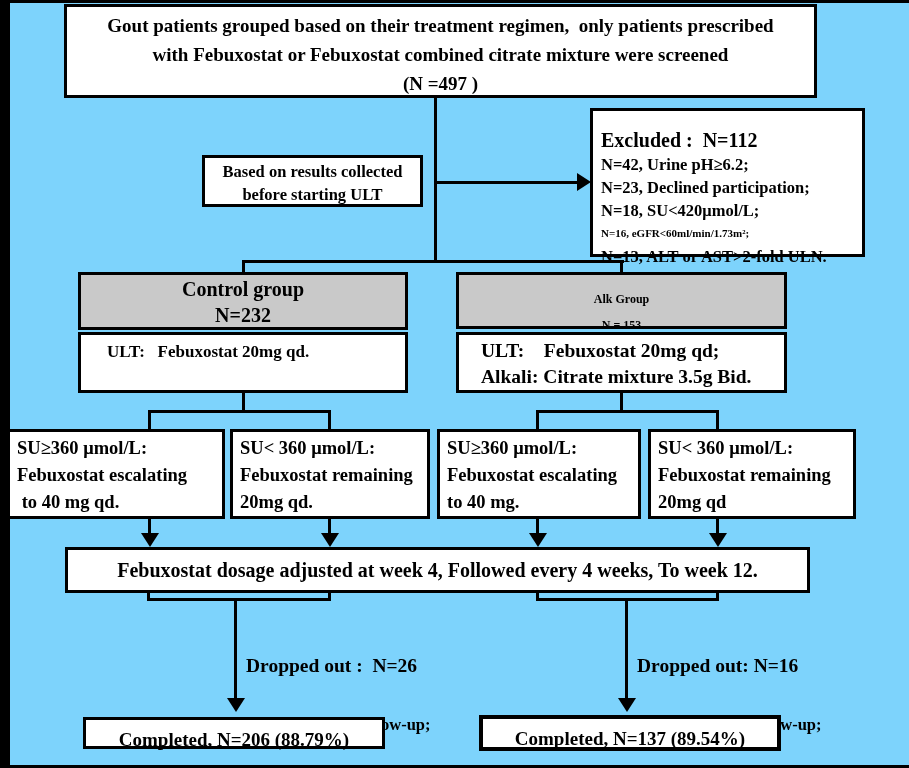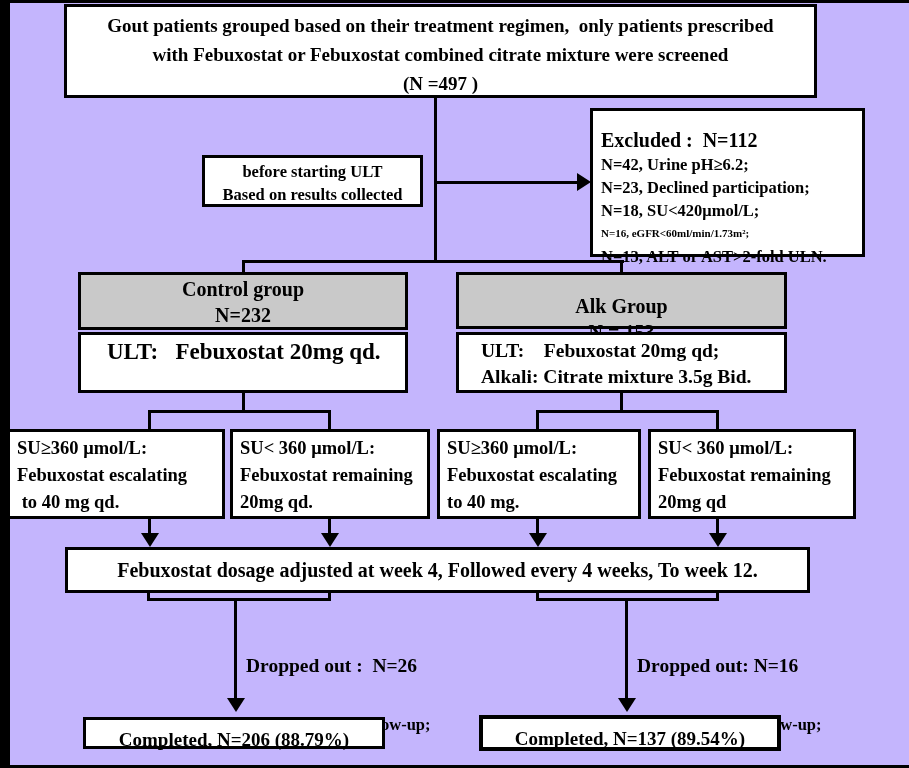--- a/index.html
+++ b/index.html
@@ -1,19 +1,19 @@
 <!DOCTYPE html>
 <html><head>
 <meta charset="utf-8">
 <style>
   html,body{margin:0;padding:0;background:#ffffff;}
   .figure{
     position:relative;
     width:909px;height:768px;
-    background:#c4b5fd;
+    background:#7dd3fc;
     font-family:"Liberation Serif","DejaVu Serif",serif;
     font-weight:bold;
     color:#000000;
     overflow:hidden;
   }
   .edge{position:absolute;background:#000000;}
   .box{
     position:absolute;
     box-sizing:border-box;
     border:3px solid #000000;
@@ -87,44 +87,44 @@
   <div class="vline" style="left:625px;top:598px;width:3px;height:101px;"></div>
   <div class="arr-down" style="left:618px;top:698px;"></div>
 
   <div class="box center" style="left:64px;top:4px;width:753px;height:94px;font-size:19px;line-height:29px;padding-top:4px;">
     <div class="tline">Gout patients grouped based on their treatment regimen,  only patients prescribed</div>
     <div class="tline">with Febuxostat or Febuxostat combined citrate mixture were screened</div>
     <div class="tline">(N =497 )</div>
   </div>
 
   <div class="box center" style="left:202px;top:155px;width:221px;height:52px;font-size:16.5px;line-height:23px;padding-top:2px;">
+    <div class="tline">Based on results collected</div>
     <div class="tline">before starting ULT</div>
-    <div class="tline">Based on results collected</div>
   </div>
 
   <div class="box" style="left:590px;top:108px;width:275px;height:149px;padding:16px 8px;">
     <div class="tline" style="font-size:20px;line-height:26px;">Excluded :  N=112</div>
     <div class="tline" style="font-size:16.5px;line-height:23px;">N=42, Urine pH≥6.2;</div>
     <div class="tline" style="font-size:16.5px;line-height:23px;">N=23, Declined participation;</div>
     <div class="tline" style="font-size:16.5px;line-height:23px;">N=18, SU&lt;420μmol/L;</div>
     <div class="tline" style="font-size:11px;line-height:23px;">N=16, eGFR&lt;60ml/min/1.73m²;</div>
     <div class="tline" style="font-size:16.5px;line-height:23px;">N=13, ALT or AST&gt;2-fold ULN.</div>
   </div>
 
   <div class="box gray center" style="left:78px;top:272px;width:330px;height:58px;font-size:20px;line-height:26px;padding-top:1px;">
     <div class="tline">Control group</div>
     <div class="tline">N=232</div>
   </div>
 
-  <div class="box gray center" style="left:456px;top:272px;width:331px;height:57px;font-size:20px;line-height:26px;padding-top:18px;">
+  <div class="box gray center" style="left:456px;top:272px;width:331px;height:57px;font-size:12px;line-height:26px;padding-top:11px;">
     <div class="tline">Alk Group</div>
     <div class="tline">N = 153</div>
   </div>
 
-  <div class="box" style="left:78px;top:332px;width:330px;height:61px;font-size:23px;line-height:26px;padding:4px 12px 0 26px;">
+  <div class="box" style="left:78px;top:332px;width:330px;height:61px;font-size:17px;line-height:26px;padding:4px 12px 0 26px;">
     <div class="tline">ULT:   Febuxostat 20mg qd.</div>
   </div>
 
   <div class="box" style="left:456px;top:332px;width:331px;height:61px;font-size:19.5px;line-height:26px;padding:3px 0 0 22px;">
     <div class="tline">ULT:    Febuxostat 20mg qd;</div>
     <div class="tline">Alkali: Citrate mixture 3.5g Bid.</div>
   </div>
 
   <div class="box" style="left:7px;top:429px;width:218px;height:90px;font-size:18.5px;line-height:27px;padding:3px 0 0 7px;">
     <div class="tline">SU≥360 μmol/L:</div>

